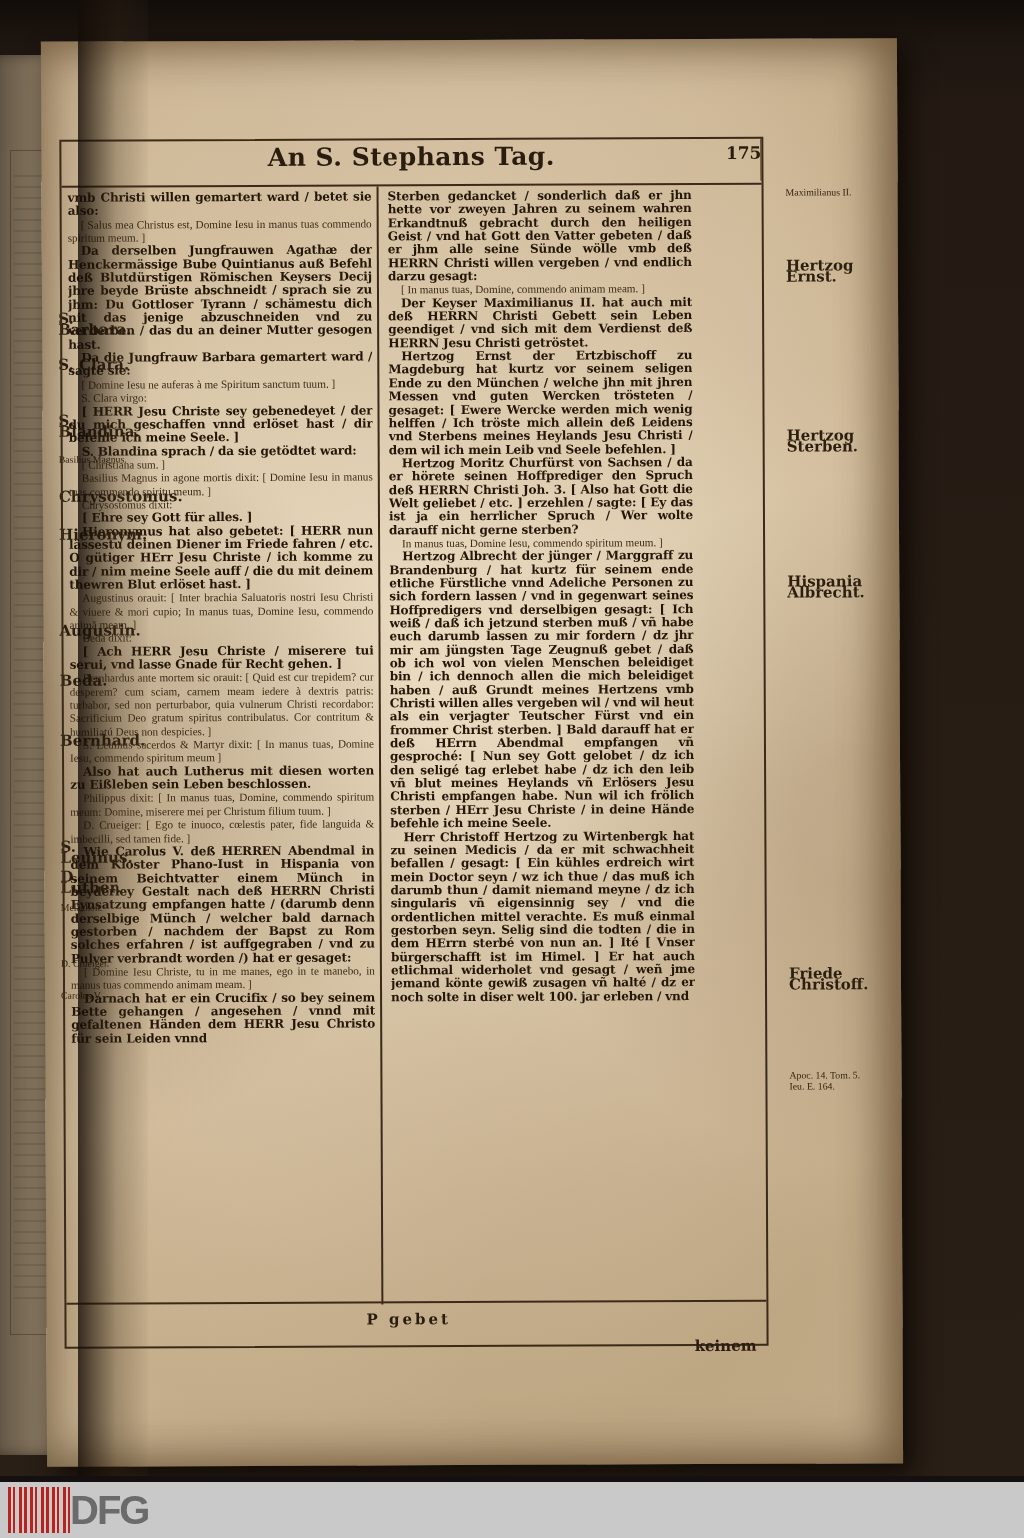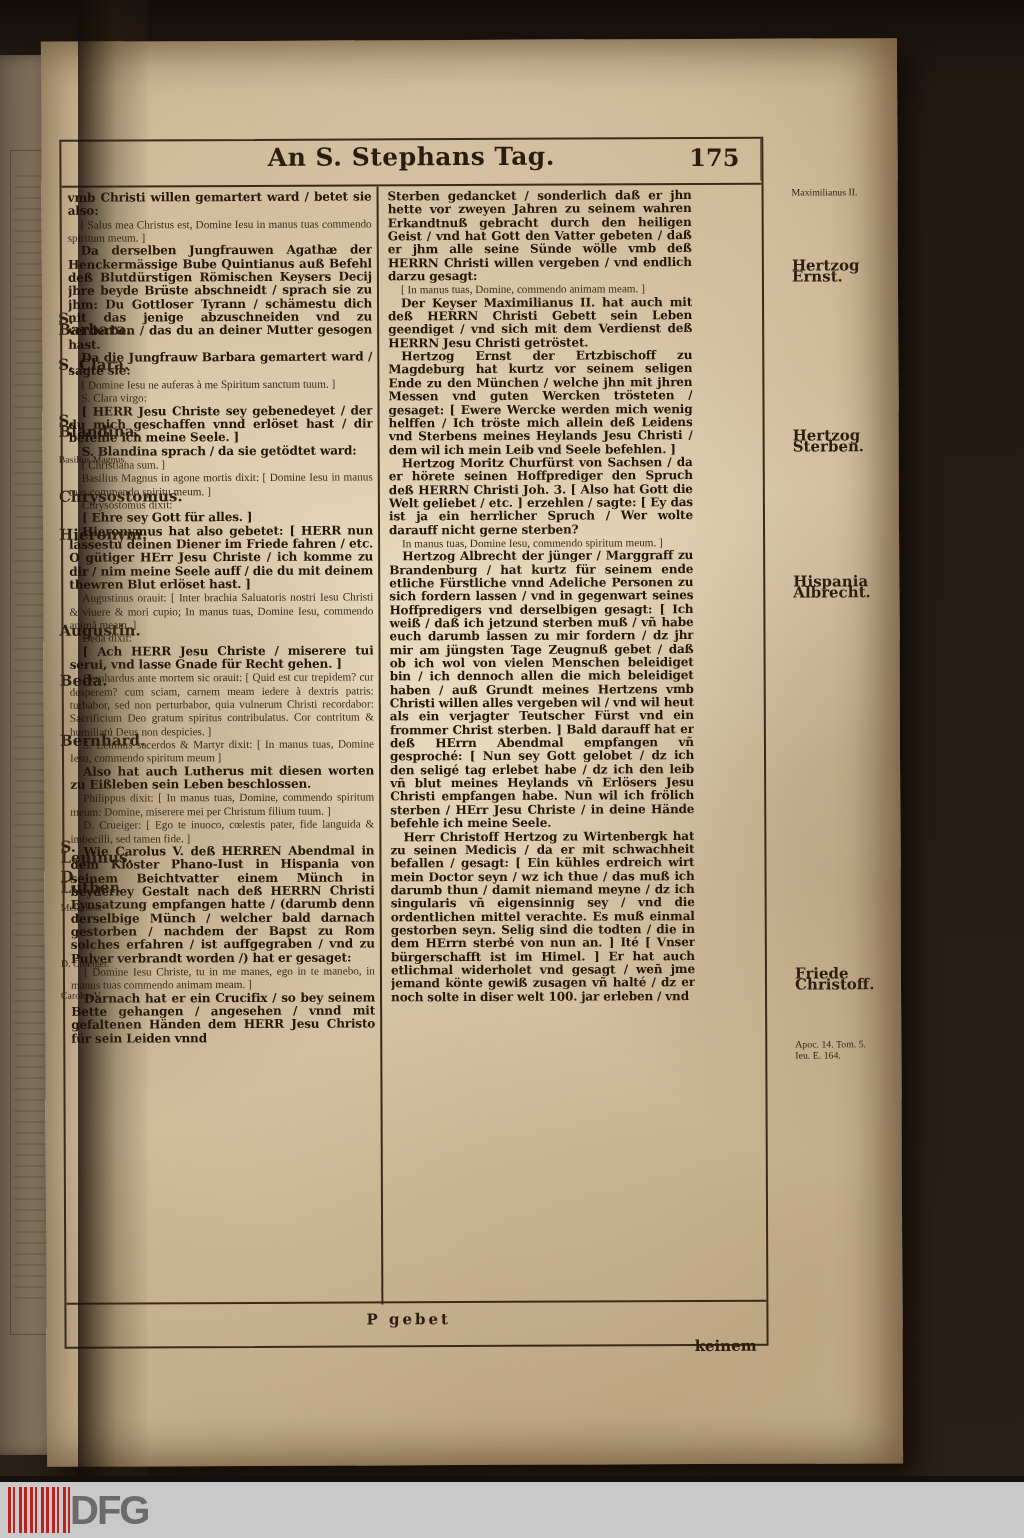--- a/index.html
+++ b/index.html
@@ -76,22 +76,22 @@
 
   .header{
     position:relative;height:44px;border-bottom:2.2px solid #3b2a18;
   }
   .hdr-title{
     position:absolute;left:0;right:0;top:2px;text-align:center;
     font-family:"DejaVu Serif",serif;font-weight:700;
     font-size:25px;color:#2a1c0e;letter-spacing:.5px;
   }
   .hdr-pageno{
-    position:absolute;right:22px;top:4px;
-    font-family:"DejaVu Serif",serif;font-weight:700;font-size:24px;color:#2a1c0e;text-align:right;
+    position:absolute;right:0;top:4px;
+    font-family:"DejaVu Serif",serif;font-weight:700;font-size:17px;color:#2a1c0e;text-align:right;
   }
   .hdr-pageno-rule{position:absolute;right:0;top:0;width:1px;height:42px;background:#3b2a18;}
 
   .columns{position:relative;height:1115px;}
   .col{
     position:absolute;top:4px;width:304px;height:1110px;overflow:hidden;
   }
   .col-left{left:6px;}
   .col-right{left:326px;}
   .col-divider{position:absolute;left:315px;top:0;width:1.6px;height:1118px;background:#3b2a18;}
@@ -126,21 +126,21 @@
   }
 
   
   .marg{
     position:absolute;width:72px;
     font-family:"DejaVu Serif",serif;font-size:15px;line-height:11px;
     color:#2d1f10;font-weight:700;
   }
   .marg.lat-note{font-family:"Liberation Serif",serif;font-weight:400;font-size:9.8px;color:#33240f;}
   .marg-left{left:16px;}
-  .marg-right{left:744px;margin-left:6px;}
+  .marg-right{left:744px;}
 
   
   .banner{
     position:absolute;left:0;bottom:0;width:1024px;height:56px;
     background:#c9c9c9;display:flex;align-items:center;
   }
   .banner .barcode{
     width:62px;height:46px;margin-left:8px;
     background:repeating-linear-gradient(90deg,
       #b8231f 0 3px,#c9c9c9 3px 5px,#b8231f 5px 7px,#c9c9c9 7px 11px,
@@ -193,21 +193,21 @@
         <div class="marg marg-left lat-note" style="top: 916px;">D. Crueiger.</div>
         <div class="marg marg-left lat-note" style="top: 948px;">Carolus V.</div>
       </div>
 
     <div id="marg-right-host">
         <div class="marg marg-right lat-note" style="top: 148px;">Maximilianus II.</div>
         <div class="marg marg-right" style="top: 222px;">Hertzog Ernst.</div>
         <div class="marg marg-right" style="top: 392px;">Hertzog Sterben.</div>
         <div class="marg marg-right" style="top: 538px;">Hispania Albrecht.</div>
         <div class="marg marg-right" style="top: 930px;">Friede Christoff.</div>
-        <div class="marg marg-right lat-note" style="top: 1000px;">Apoc. 14. Tom. 5. Ieu. E. 164.</div>
+        <div class="marg marg-right lat-note" style="top: 1031px;">Apoc. 14. Tom. 5. Ieu. E. 164.</div>
       </div>
 
     <div class="typearea">
       <div class="inner-rule"></div>
 
       <div class="header">
         <div class="hdr-title">An S. Stephans Tag.</div>
         <div class="hdr-pageno-rule"></div>
         <div class="hdr-pageno">175</div>
       </div>

